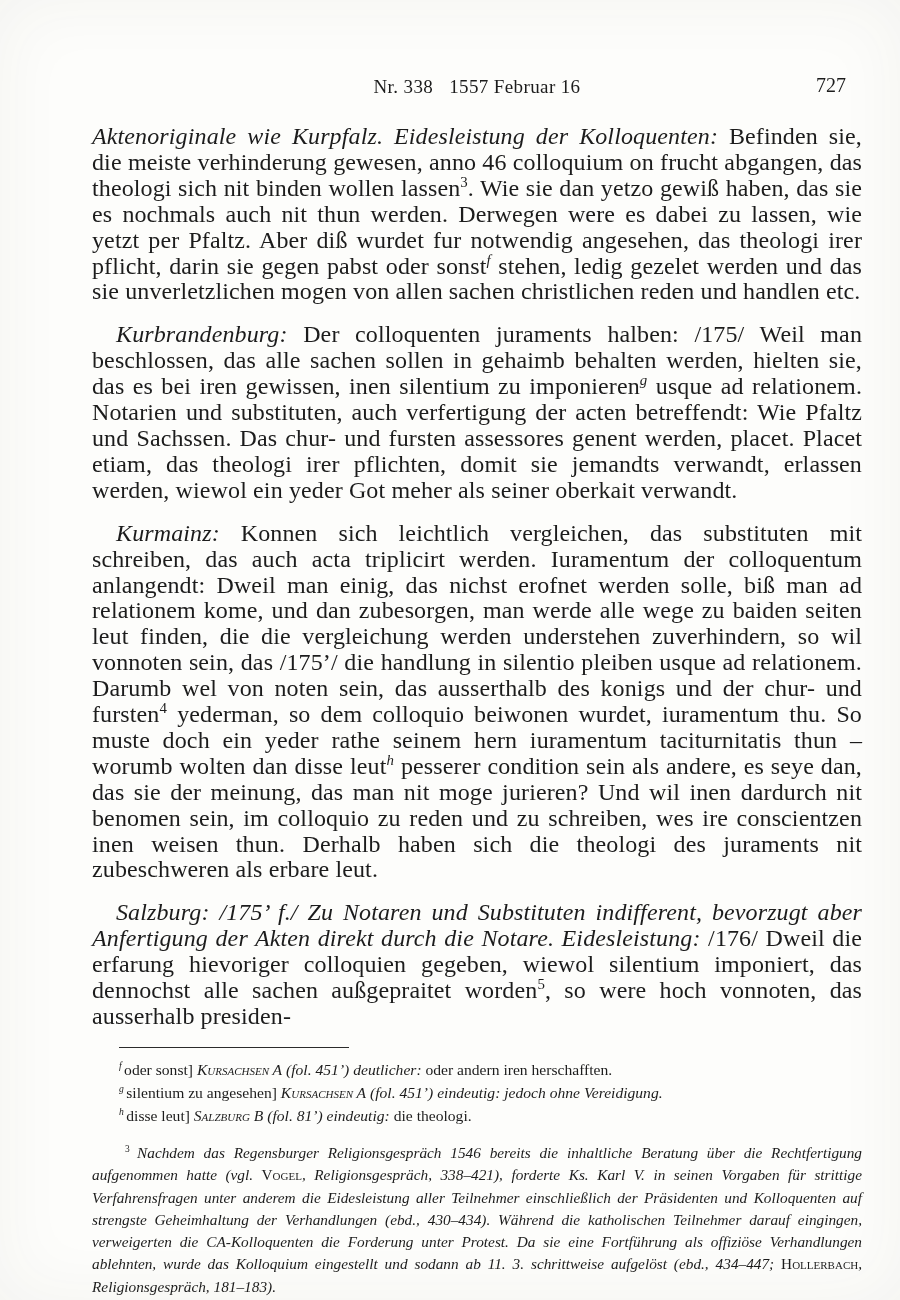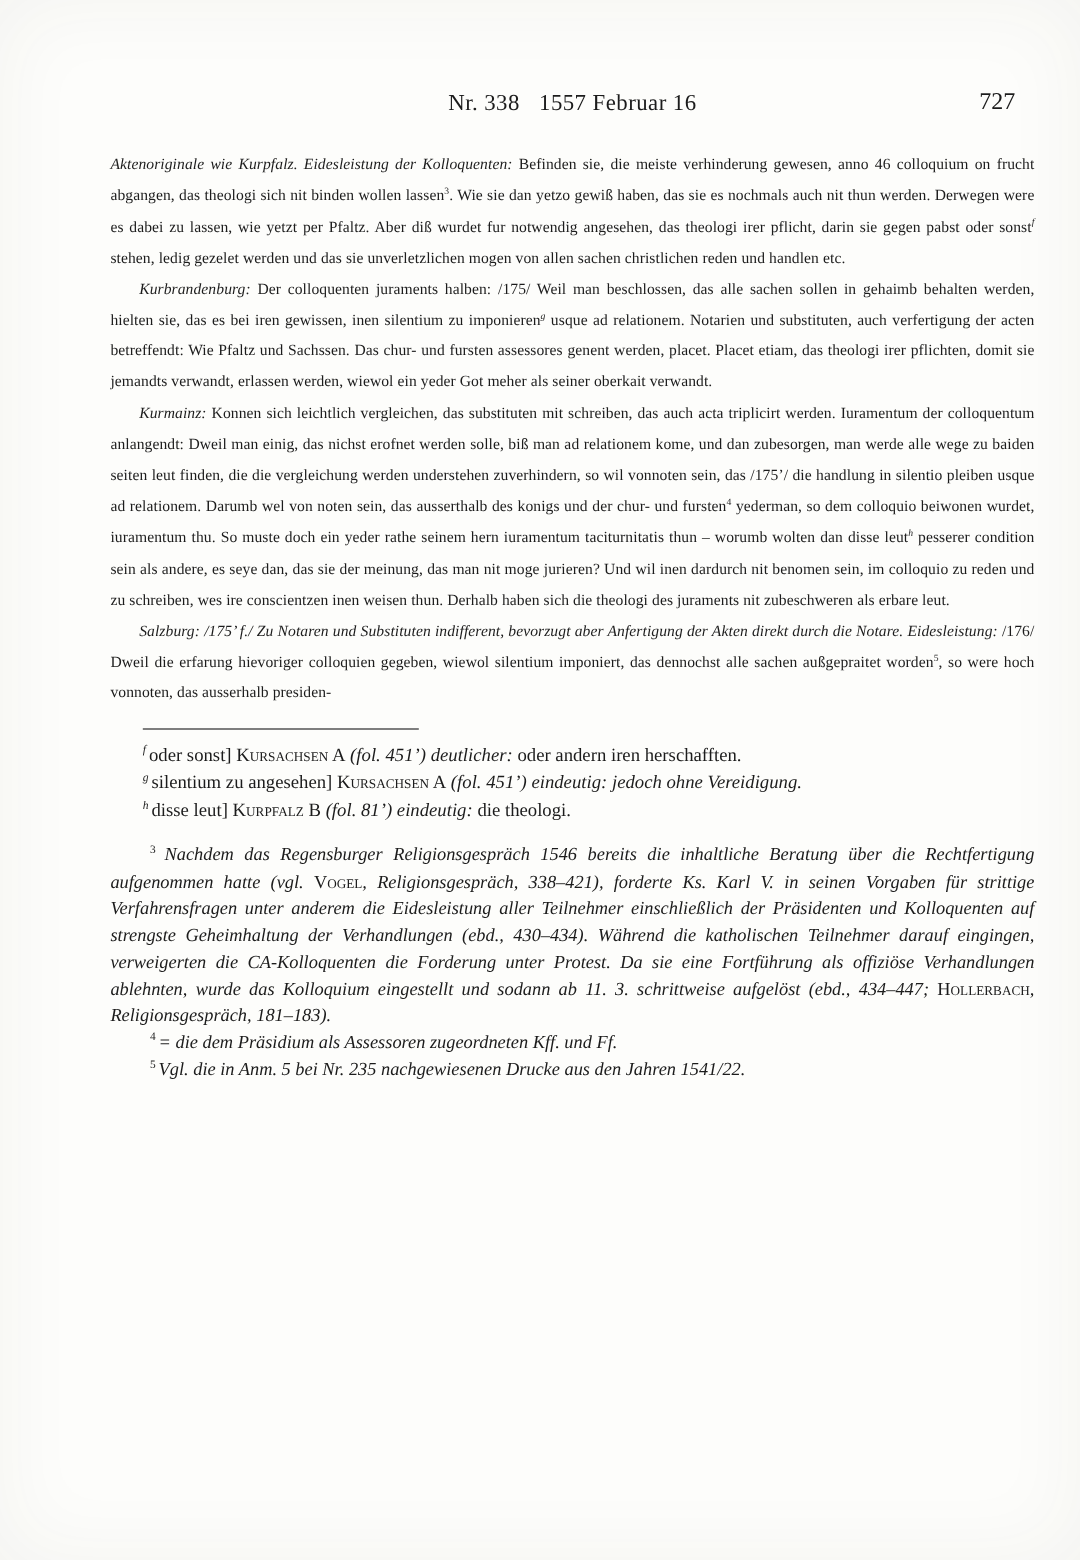--- a/index.html
+++ b/index.html
@@ -29,30 +29,31 @@
   }
   .head-number { padding-right: 16px; }
   .head-page {
     position: absolute;
     right: 16px;
     top: -2px;
     font-size: 20px;
   }
   .main-text { margin-top: 4px; }
   .body-par {
-    font-size: 13px;
+    font-size: 24px;
     line-height: 25.9px;
     text-align: justify;
     letter-spacing: 0.005em;
+    margin-top: 17px;
   }
   .body-par.indent { text-indent: 24px; }
   .run-r { font-style: normal; }
   .run-i { font-style: italic; }
   .run-sc { font-variant: small-caps; }
-  .run-isc { font-variant: small-caps; }
+  .run-isc { font-style: italic; font-variant: small-caps; }
   .run-sup { vertical-align: super; font-size: 0.62em; line-height: 0; }
   .run-supi { vertical-align: super; font-size: 0.62em; line-height: 0; font-style: italic; }
   .fn-rule {
     width: 230px;
     border-top: 1.6px solid #2b2b2b;
     margin: 17px 0 10px 27px;
   }
   .apparatus { }
   .app-entry {
     font-size: 15.6px;
@@ -84,21 +85,21 @@
       <p class="body-par indent"><span class="run-i">Kurbrandenburg: </span><span class="run-r">Der colloquenten juraments halben: /175/ Weil man beschlossen, das alle sachen sollen in gehaimb behalten werden, hielten sie, das es bei iren gewissen, inen silentium zu imponieren</span><span class="run-supi">g</span><span class="run-r"> usque ad relationem. Notarien und substituten, auch verfertigung der acten betreffendt: Wie Pfaltz und Sachssen. Das chur- und fursten assessores genent werden, placet. Placet etiam, das theologi irer pflichten, domit sie jemandts verwandt, erlassen werden, wiewol ein yeder Got meher als seiner oberkait verwandt.</span></p>
       <p class="body-par indent"><span class="run-i">Kurmainz: </span><span class="run-r">Konnen sich leichtlich vergleichen, das substituten mit schreiben, das auch acta triplicirt werden. Iuramentum der colloquentum anlangendt: Dweil man einig, das nichst erofnet werden solle, biß man ad relationem kome, und dan zubesorgen, man werde alle wege zu baiden seiten leut finden, die die vergleichung werden understehen zuverhindern, so wil vonnoten sein, das /175’/ die handlung in silentio pleiben usque ad relationem. Darumb wel von noten sein, das ausserthalb des konigs und der chur- und fursten</span><span class="run-sup">4</span><span class="run-r"> yederman, so dem colloquio beiwonen wurdet, iuramentum thu. So muste doch ein yeder rathe seinem hern iuramentum taciturnitatis thun – worumb wolten dan disse leut</span><span class="run-supi">h</span><span class="run-r"> pesserer condition sein als andere, es seye dan, das sie der meinung, das man nit moge jurieren? Und wil inen dardurch nit benomen sein, im colloquio zu reden und zu schreiben, wes ire conscientzen inen weisen thun. Derhalb haben sich die theologi des juraments nit zubeschweren als erbare leut.</span></p>
       <p class="body-par indent"><span class="run-i">Salzburg: /175’ f./ Zu Notaren und Substituten indifferent, bevorzugt aber Anfertigung der Akten direkt durch die Notare. Eidesleistung: </span><span class="run-r">/176/ Dweil die erfarung hievoriger colloquien gegeben, wiewol silentium imponiert, das dennochst alle sachen außgepraitet worden</span><span class="run-sup">5</span><span class="run-r">, so were hoch vonnoten, das ausserhalb presiden-</span></p>
     </main>
 
   <div class="fn-rule"></div>
 
   <section class="apparatus" id="apparatus-container">
       <p class="app-entry"><span class="run-supi">f </span><span class="run-r">oder sonst] </span><span class="run-isc">Kursachsen A</span><span class="run-i"> (fol. 451’) deutlicher: </span><span class="run-r">oder andern iren herschafften.</span></p>
       <p class="app-entry"><span class="run-supi">g </span><span class="run-r">silentium zu angesehen] </span><span class="run-isc">Kursachsen A</span><span class="run-i"> (fol. 451’) eindeutig: jedoch ohne Vereidigung.</span></p>
-      <p class="app-entry"><span class="run-supi">h </span><span class="run-r">disse leut] </span><span class="run-isc">Kurpfalz B</span><span class="run-i"> (fol. 81’) eindeutig: </span><span class="run-r">die theologi.</span></p>
+      <p class="app-entry"><span class="run-supi">h </span><span class="run-r">disse leut] </span><span class="run-isc">Salzburg B</span><span class="run-i"> (fol. 81’) eindeutig: </span><span class="run-r">die theologi.</span></p>
     </section>
 
   <section class="footnotes" id="footnotes-container">
       <p class="fn-entry"><span class="run-sup">3 </span><span class="run-i">Nachdem das Regensburger Religionsgespräch 1546 bereits die inhaltliche Beratung über die Rechtfertigung aufgenommen hatte (vgl. </span><span class="run-sc">Vogel</span><span class="run-i">, Religionsgespräch, 338–421), forderte Ks. Karl V. in seinen Vorgaben für strittige Verfahrensfragen unter anderem die Eidesleistung aller Teilnehmer einschließlich der Präsidenten und Kolloquenten auf strengste Geheimhaltung der Verhandlungen (ebd., 430–434). Während die katholischen Teilnehmer darauf eingingen, verweigerten die CA-Kolloquenten die Forderung unter Protest. Da sie eine Fortführung als offiziöse Verhandlungen ablehnten, wurde das Kolloquium eingestellt und sodann ab 11. 3. schrittweise aufgelöst (ebd., 434–447; </span><span class="run-sc">Hollerbach</span><span class="run-i">, Religionsgespräch, 181–183).</span></p>
       <p class="fn-entry"><span class="run-sup">4 </span><span class="run-i">= die dem Präsidium als Assessoren zugeordneten Kff. und Ff.</span></p>
       <p class="fn-entry"><span class="run-sup">5 </span><span class="run-i">Vgl. die in Anm. 5 bei Nr. 235 nachgewiesenen Drucke aus den Jahren 1541/22.</span></p>
     </section>
 
 </div>
 

